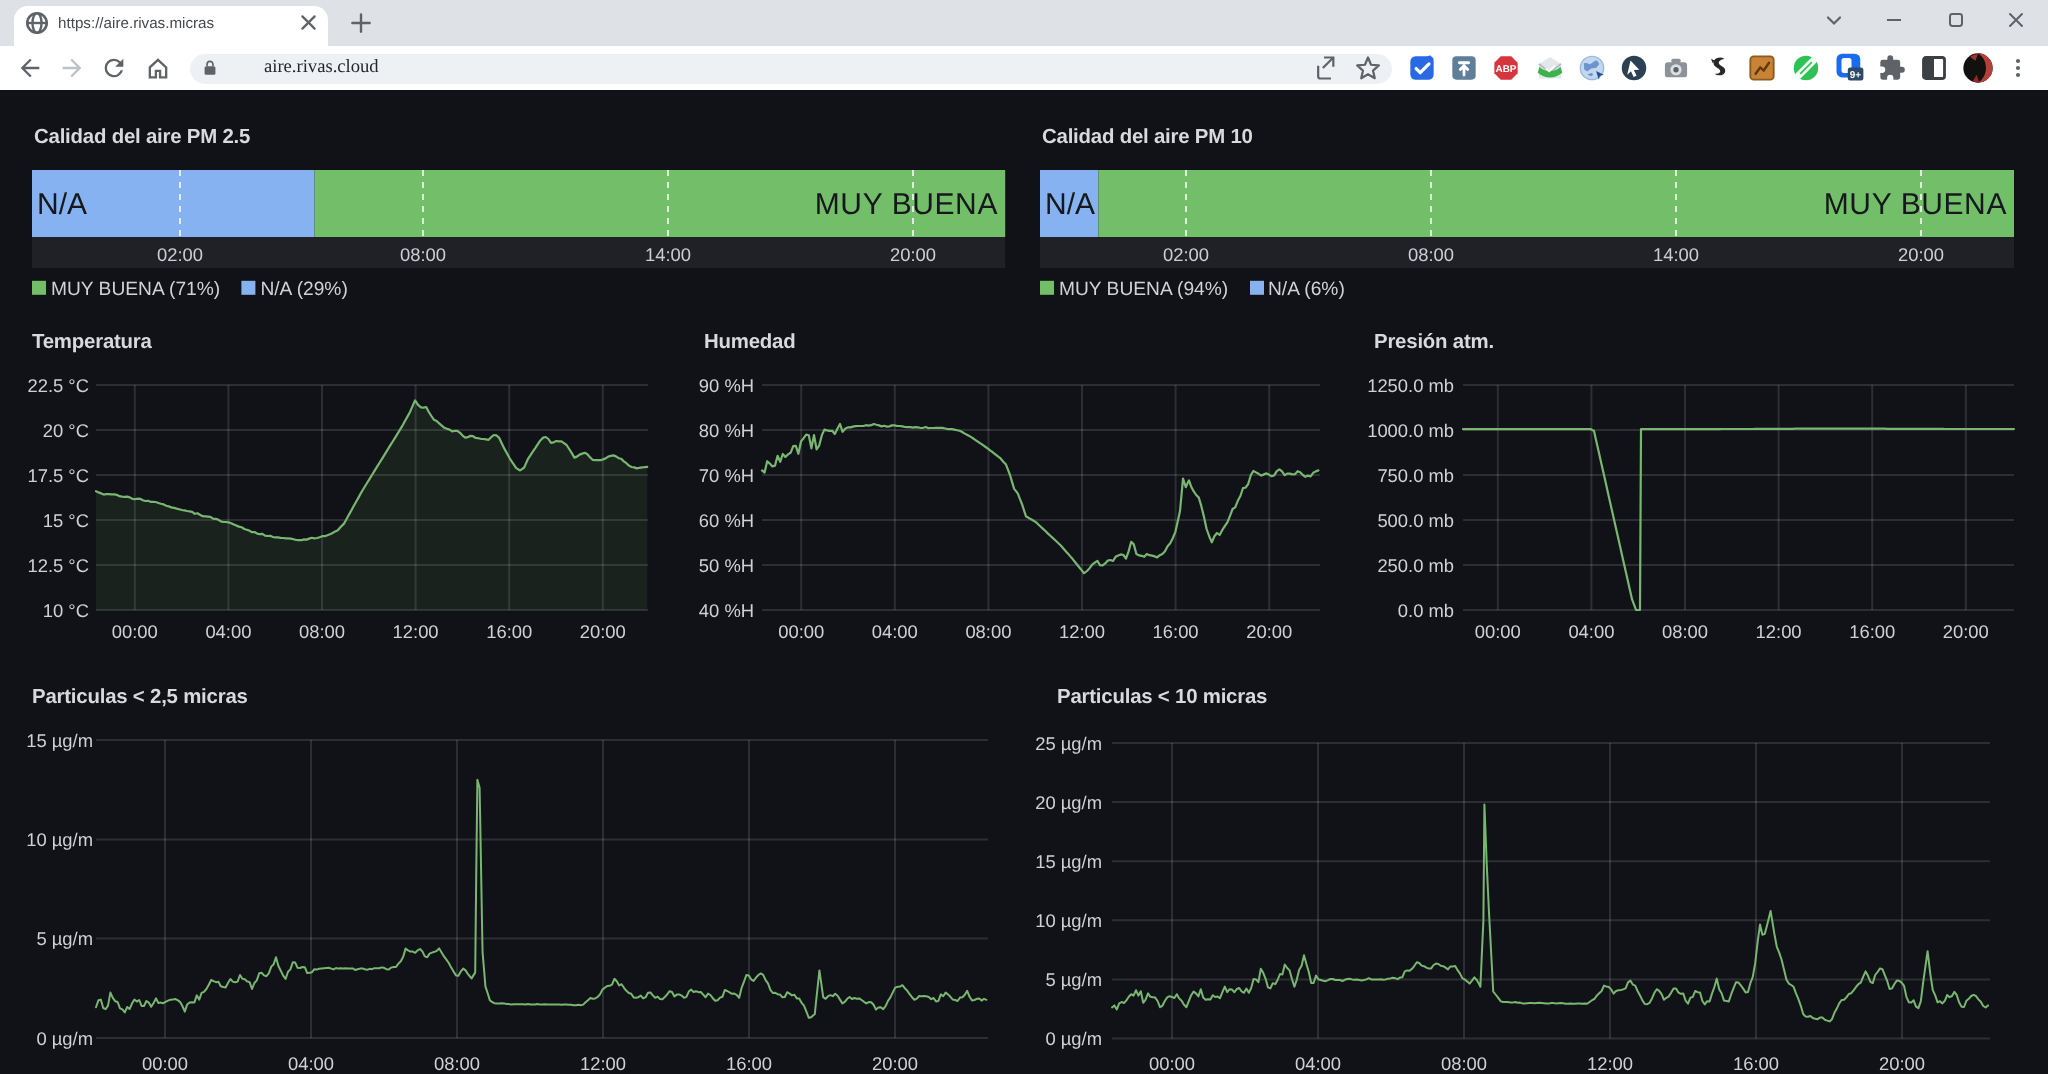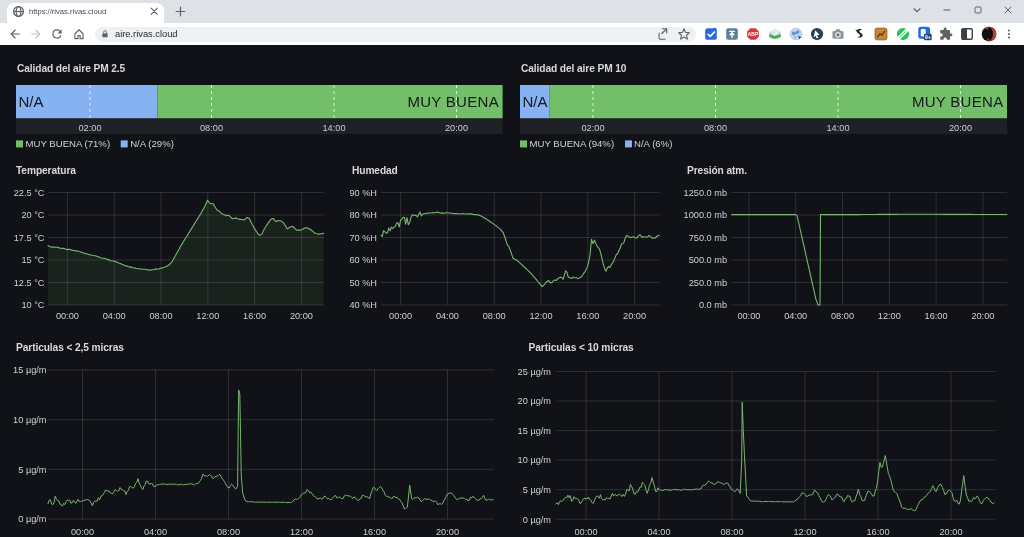--- a/index.html
+++ b/index.html
@@ -4,31 +4,31 @@
 html,body { width:1024px; height:537px; overflow:hidden; background:#111217;
   font-family:"Liberation Sans",sans-serif; }
 #win { position:relative; width:1024px; height:537px; }
 #tabbar { position:absolute; left:0; top:0; width:1024px; height:23px; background:#dee1e6; }
 #tab { position:absolute; left:7px; top:2.5px; width:157px; height:20.5px; background:#fff;
   border-radius:7px 7px 0 0; }
 #tabtitle { position:absolute; left:29px; top:7.2px; font-size:7.6px; color:#45494e; }
 #toolbar { position:absolute; left:0; top:23px; width:1024px; height:22px; background:#fff; }
 #omnibox { position:absolute; left:95px; top:26.5px; width:601px; height:15.5px; background:#eef1f4;
   border-radius:8px; }
-#url { position:absolute; left:115px; top:28.8px; font-size:9.3px; color:#24282c; }
+#url { position:absolute; left:132px; top:28.8px; font-size:9.3px; color:#24282c;font-family:Liberation Serif, serif; }
 #page { position:absolute; left:0; top:45px; width:1024px; height:492px; background:#111217; }
 </style></head>
 <body>
 <div id="win">
   <div id="tabbar">
       <div id="tab"></div>
     </div>
   <div id="toolbar"></div>
   <div id="omnibox"></div>
-  <div id="tabtitle">https://rivas.rivas.cloud</div>
+  <div id="tabtitle">https://aire.rivas.micras</div>
   <div id="url">aire.rivas.cloud</div>
   <div id="page"></div>
   <svg width="1024" height="492" viewBox="0 0 1024 492" style="position:absolute;left:0;top:45px" font-family="Liberation Sans, sans-serif">
       <text x="17" y="26.5" text-anchor="start" font-size="10.2" fill="#d8d9da" font-weight="bold" letter-spacing="-0.1">Calidad del aire PM 2.5</text>
       <rect x="16" y="40" width="141.3" height="33.5" fill="#86b2f2"></rect>
       <rect x="157.3" y="40" width="345.3" height="33.5" fill="#73bf69"></rect>
       <rect x="16" y="73.5" width="486.6" height="15.5" fill="#1f2127"></rect>
       <line x1="90" y1="40" x2="90" y2="73.5" stroke="rgba(255,255,255,0.75)" stroke-width="1" stroke-dasharray="3,3"></line>
       <text x="90" y="85.5" text-anchor="middle" font-size="9.2" fill="#cbcdd2" font-weight="normal">02:00</text>
       <line x1="211.5" y1="40" x2="211.5" y2="73.5" stroke="rgba(255,255,255,0.75)" stroke-width="1" stroke-dasharray="3,3"></line>

